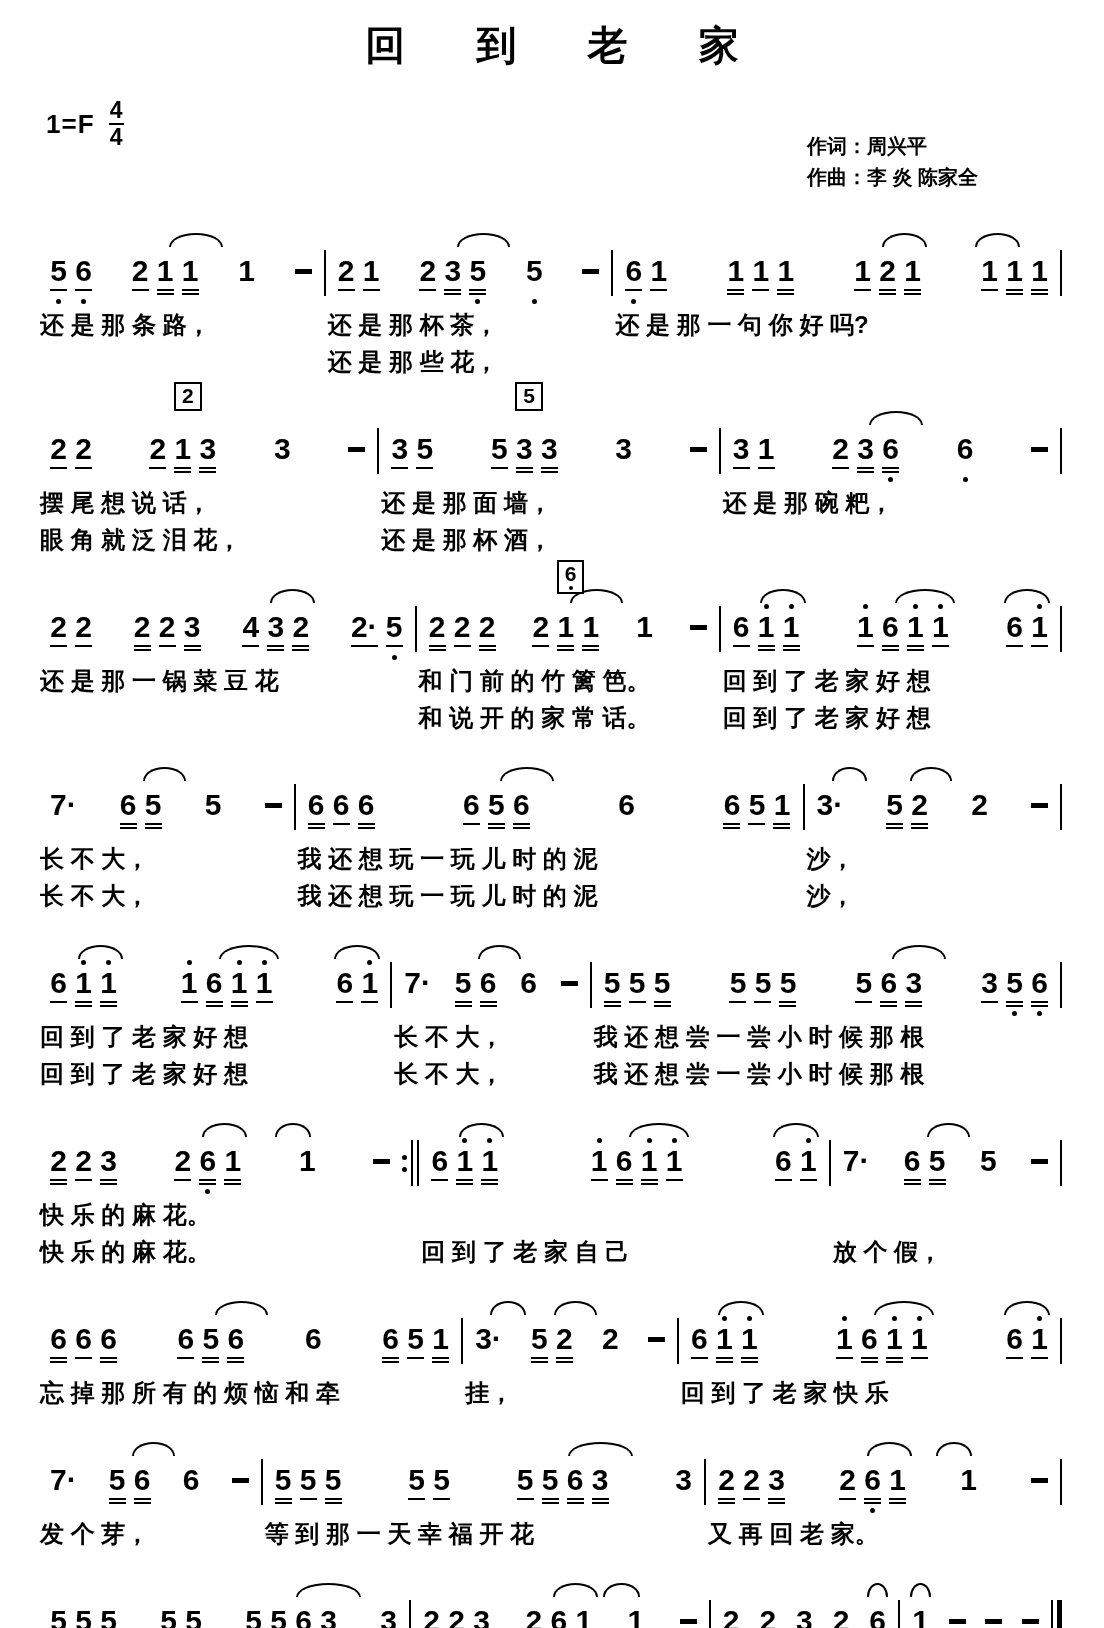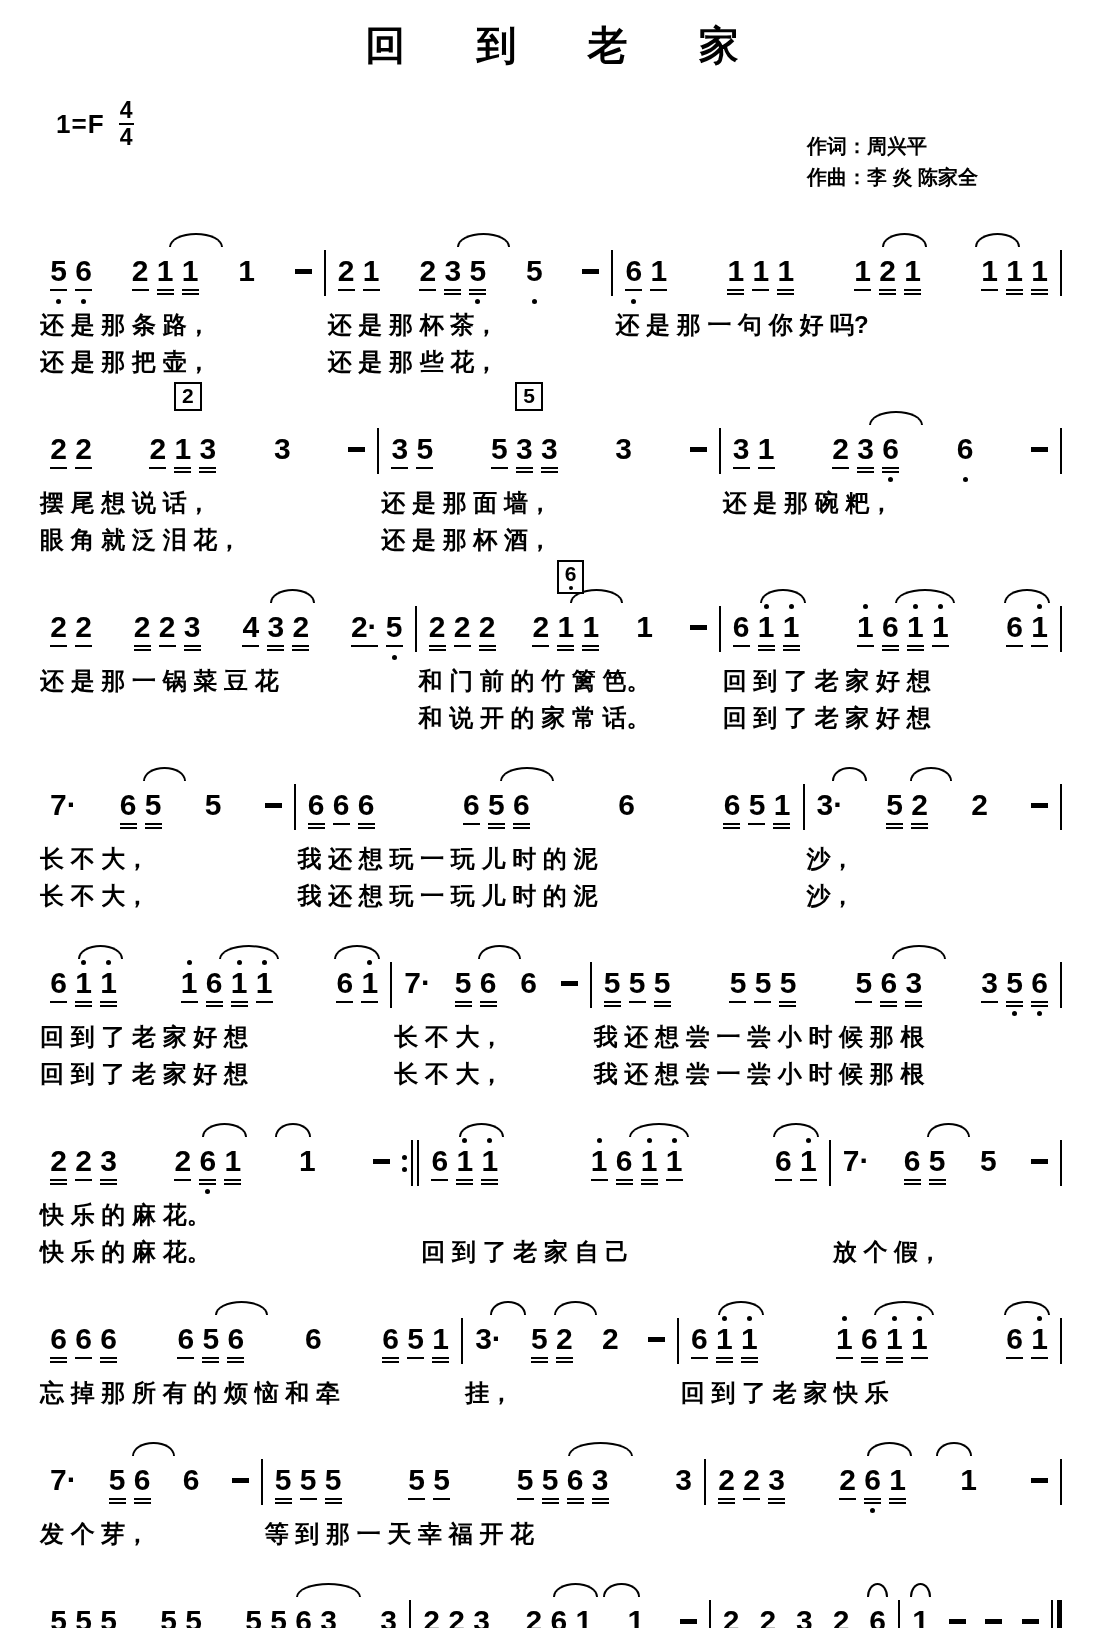--- a/index.html
+++ b/index.html
@@ -1,21 +1,21 @@
 <!DOCTYPE html>
 <html><head>
 <meta charset="utf-8">
 <style>
   html,body{margin:0;padding:0;background:#fff;color:#000;}
   body{width:1104px;min-height:1628px;font-family:"Liberation Sans","DejaVu Sans",sans-serif;position:relative;overflow:hidden;}
   .page{padding:10px 40px 0 40px;}
 
   
   .title{text-align:center;font-size:40px;font-weight:bold;letter-spacing:30px;text-indent:30px;padding-top:8px;}
-  .keyrow{display:flex;align-items:center;font-weight:bold;font-size:26px;margin:30px 0 0 16px;height:42px;}
+  .keyrow{display:flex;align-items:center;font-weight:bold;font-size:26px;margin:30px 0 0 6px;height:42px;}
   .keysig{letter-spacing:1px;}
   .timesig{display:inline-flex;flex-direction:column;align-items:center;margin-left:14px;font-size:23px;line-height:1;}
   .timesig .tbar{width:15px;height:2px;background:#000;margin:1px 0;}
   .credits{width:fit-content;margin:-14px 86px 4px auto;font-size:20px;font-weight:bold;line-height:1.55;}
 
   
   #score{margin-top:26px;}
   .system{display:flex;align-items:flex-start;margin-bottom:17px;}
   .measure{display:flex;flex-direction:column;min-width:0;}
   .m-notes{display:flex;justify-content:space-between;align-items:flex-start;position:relative;padding:27px 6px 0 6px;gap:10px;}
@@ -124,21 +124,20 @@
             <span class="grp">
               <span class="note">
                 <span class="hd"></span>
                 <span class="dashbar"></span>
                 <span class="ul"></span>
                 <span class="ld"></span>
               </span>
             </span>
           </div>
           <div class="lyr">还 是  那 条 路，</div>
-          <div class="lyr">还 是  那 把 壶，</div>
         </div>
         <span class="barline">
           <span class="bl"></span>
         </span>
         <div class="measure" style="flex: 7 1 0%;">
           <div class="m-notes">
             <span class="grp">
               <span class="note">
                 <span class="hd"></span>
                 <span class="dg">2</span>
@@ -2021,20 +2020,21 @@
             </span>
             <span class="grp">
               <span class="note">
                 <span class="hd"></span>
                 <span class="dashbar"></span>
                 <span class="ul"></span>
                 <span class="ld"></span>
               </span>
             </span>
           </div>
+          <div class="lyr">又 再 回 老  家。</div>
         </div>
         <span class="barline">
           <span class="bl"></span>
         </span>
       </div>
       <div class="system">
         <div class="measure" style="flex: 10 1 0%;">
           <div class="m-notes">
             <span class="grp">
               <span class="note">

